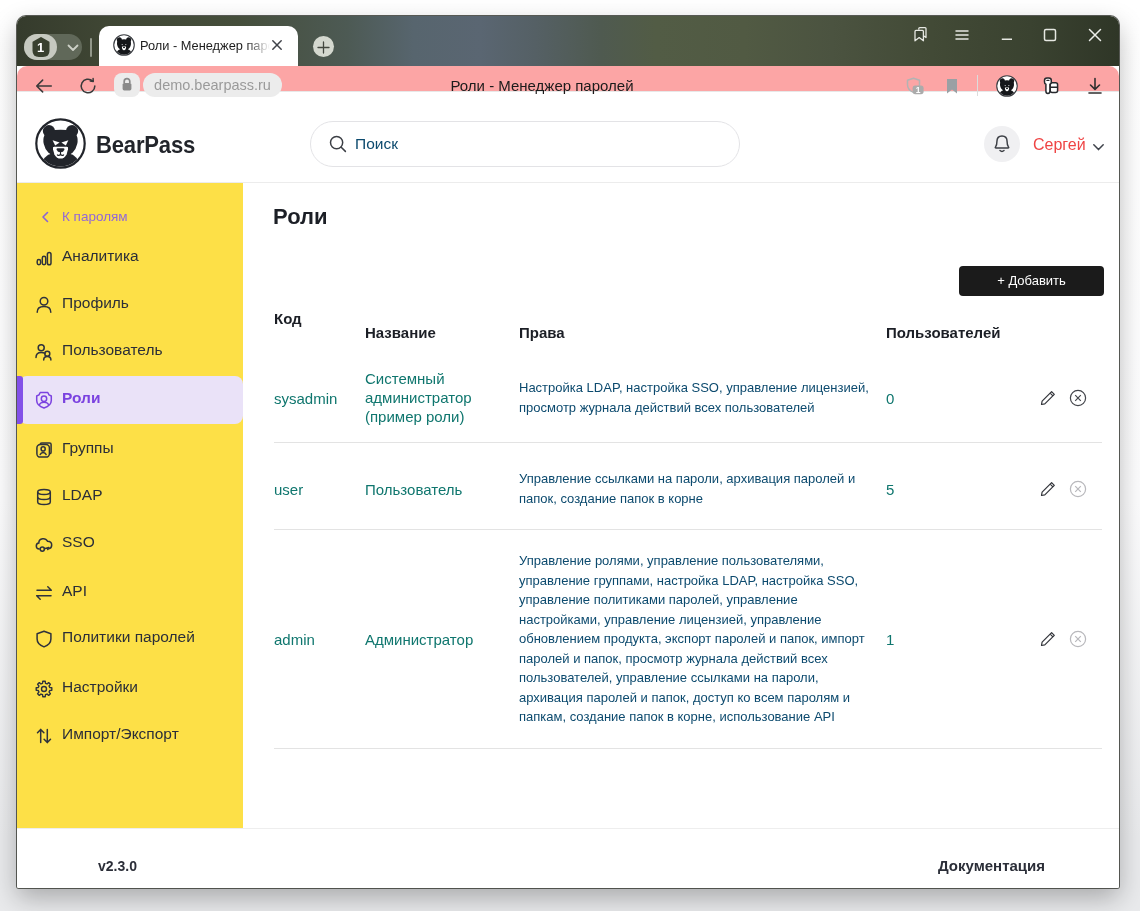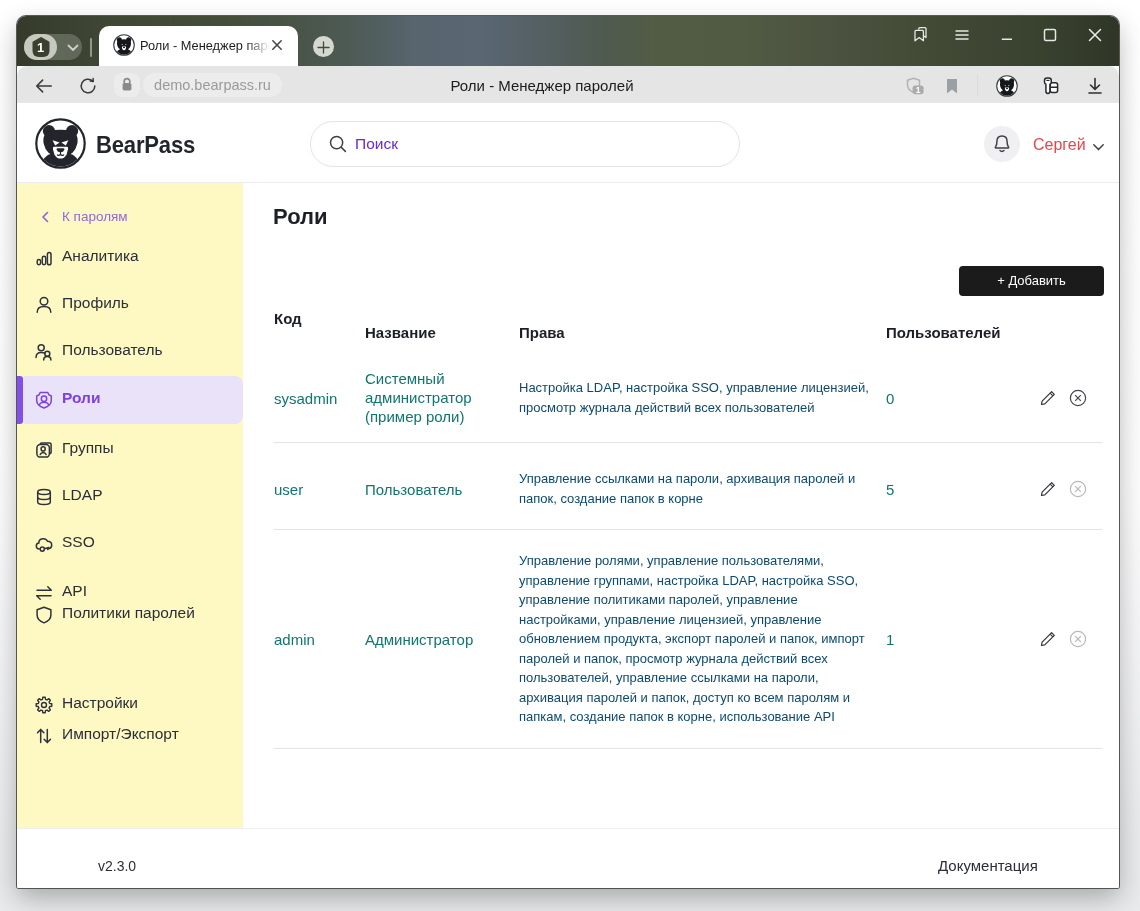--- a/index.html
+++ b/index.html
@@ -39,59 +39,59 @@
   .tab .ttl {
     position:absolute; left:41px; top:11px; width:130px; height:18px; overflow:hidden;
     font-size:12.8px; color:#1d1d1d; white-space:nowrap; line-height:18px;
     -webkit-mask-image:linear-gradient(90deg,#000 82%,transparent 100%);
   }
   .tab .cls { position:absolute; left:168px; top:9px; width:20px; height:20px; }
   .newtab { position:absolute; left:296px; top:20px; width:21px; height:21px; border-radius:50%; background:#d4d8cf; }
   .newtab svg { display:block; margin:4.5px auto; }
   .winbtn { position:absolute; top:8px; width:22px; height:22px; }
   
-  .toolbar { position:absolute; left:0; top:0; width:100%; height:37px; background:#e5e5e5; border-radius:10px 10px 0 0; border-bottom:1px solid #e8e8e8; }
+  .toolbar { position:absolute; left:0; top:0; width:100%; height:26px; background:#fca5a5; border-radius:10px 10px 0 0; border-bottom:1px solid #e8e8e8; }
   .nav-ico { position:absolute; top:9px; width:22px; height:22px; }
   .lockpill { position:absolute; left:97px; top:7px; width:26px; height:24px; border-radius:8px; background:#ececec; }
   .urlpill { position:absolute; left:126px; top:7px; width:139px; height:24px; border-radius:12px; background:#ececec;
              color:#9a9a9a; font-size:14.5px; text-align:center; line-height:24px; }
   .pagetitle { position:absolute; left:330px; top:0; width:390px; height:39px; text-align:center; line-height:39px; font-size:15px; color:#1b1b1b; }
   .tb-sep2 { position:absolute; left:960px; top:9px; width:1px; height:21px; background:#dcdcdc; }
   
   .apphead { position:absolute; left:0; top:39px; width:1102px; height:78px; background:#fff; border-bottom:1px solid #ececec; }
   .logo { position:absolute; left:18px; top:13px; width:51px; height:51px; }
   .logotext { position:absolute; left:79px; top:26px; font-size:24.5px; font-weight:bold; color:#22252b; letter-spacing:-0.2px; transform:scaleX(.9); transform-origin:left center; }
   .search { position:absolute; left:293px; top:16px; width:430px; height:46px; border:1px solid #e3e3e6; border-radius:23px; }
   .search svg { position:absolute; left:17px; top:12px; }
-  .search span { position:absolute; left:44px; top:13px; font-size:15.5px; color:#6d28d9; }
+  .search span { position:absolute; left:44px; top:13px; font-size:15.5px; color:#0c4a6e; }
   .bellwrap { position:absolute; left:967px; top:21px; width:36px; height:36px; border-radius:50%; background:#f0f0f2; }
   .bellwrap svg { display:block; margin:8px auto; }
   .uname { position:absolute; left:1016px; top:31px; font-size:16px; color:#ef4444; }
   .uchev { position:absolute; left:1075px; top:33px; }
   .appbody { position:absolute; left:0; top:117px; width:1102px; height:645px; }
-  .sidebar { position:absolute; left:0; top:0; width:226px; height:645px; background:#fef9c3; }
+  .sidebar { position:absolute; left:0; top:0; width:226px; height:645px; background:#fde047; }
   .back { position:absolute; left:24px; top:26px; font-size:13.5px; color:#9267d8; }
   .back .ch { position:absolute; left:0; top:2px; }
   .back .t { position:absolute; left:21px; top:0; width:120px; }
   .item { position:absolute; left:0; width:226px; height:24px; }
   .item .ico { position:absolute; left:17px; top:2px; width:20px; height:20px; }
   .item .lbl { position:absolute; left:45px; top:1px; font-size:15.5px; color:#2b2e38; }
   .activepill { position:absolute; left:2px; top:193px; width:224px; height:48px; background:#eae2f8; border-radius:8px; }
   .activebar { position:absolute; left:0px; top:193px; width:6px; height:48px; background:#8250e8; border-radius:0 3px 3px 0; }
   .pencil, .delx { position:absolute; width:18px; height:18px; }
   .item.act .lbl { color:#7b42e0; font-weight:bold; }
   .main { position:absolute; left:226px; top:0; width:876px; height:645px; background:#fff; }
   .h1 { position:absolute; left:30px; top:21px; font-size:22px; font-weight:bold; color:#1c1f26; }
   .addbtn { position:absolute; left:716px; top:83px; width:145px; height:30px; background:#1b1b1b; border-radius:4px;
             color:#fff; font-size:13px; text-align:center; line-height:30px; }
   .th { position:absolute; font-size:15px; font-weight:bold; color:#1c1f26; }
   .td { position:absolute; font-size:15px; color:#0f766e; }
   .rights { position:absolute; font-size:13px; color:#0c4a6e; line-height:19.5px; width:352px; }
   .divider { position:absolute; left:31px; width:828px; height:1px; background:#e3e3e3; }
-  .footer { position:absolute; left:0; top:762px; width:1102px; height:60px; background:#fff; border-top:1px solid #eeeeee; }
+  .footer { position:absolute; left:0; top:762px; width:1102px; height:60px; background:#fff; border-top:1px solid #eeeeee;font-weight:bold; }
   .ver { position:absolute; left:81px; top:29px; font-size:14px; color:#2b2e38; }
   .doc { position:absolute; left:921px; top:28px; font-size:15px; color:#2b2e38; }
 </style>
 </head>
 <body>
 <div class="window">
   <div class="titlebar">
     <div class="tabcounter">
       <div class="lft"></div>
       <div class="penta">
@@ -313,27 +313,27 @@
               </svg></span>
           <span class="lbl">SSO</span>
         </div>
         <div class="item" style="top:398px;padding-left:16px;">
           <span class="ico"><svg width="20" height="20" viewBox="0 0 20 20" fill="none" stroke="#2f323c" stroke-width="1.5">
                 <path d="M3 7.2 H17 M13.8 3.8 L17.3 7.2" stroke-linecap="round" stroke-linejoin="round"></path>
                 <path d="M17 12.8 H3 M6.2 16.2 L2.7 12.8" stroke-linecap="round" stroke-linejoin="round"></path>
               </svg></span>
           <span class="lbl">API</span>
         </div>
-        <div class="item" style="top:420px;">
+        <div class="item" style="top:444px;">
           <span class="ico"><svg width="20" height="20" viewBox="0 0 20 20" fill="none" stroke="#2f323c" stroke-width="1.5">
                 <path d="M10 2.3 L16.9 4.8 V10 Q16.9 15.3 10 17.9 Q3.1 15.3 3.1 10 V4.8 Z" stroke-linejoin="round"></path>
               </svg></span>
           <span class="lbl">Политики паролей</span>
         </div>
-        <div class="item" style="top:494px;margin-top:16px;">
+        <div class="item" style="top:494px;">
           <span class="ico"><svg width="20" height="20" viewBox="0 0 20 20" fill="none" stroke="#2f323c" stroke-width="1.4">
                 <path d="M8.76 2.20 L11.24 2.20 L11.43 4.28 L13.04 4.94 L14.64 3.61 L16.39 5.36 L15.06 6.96 L15.72 8.57 L17.80 8.76 L17.80 11.24 L15.72 11.43 L15.06 13.04 L16.39 14.64 L14.64 16.39 L13.04 15.06 L11.43 15.72 L11.24 17.80 L8.76 17.80 L8.57 15.72 L6.96 15.06 L5.36 16.39 L3.61 14.64 L4.94 13.04 L4.28 11.43 L2.20 11.24 L2.20 8.76 L4.28 8.57 L4.94 6.96 L3.61 5.36 L5.36 3.61 L6.96 4.94 L8.57 4.28 Z" stroke-linejoin="round"></path>
                 <circle cx="10" cy="10" r="2.5"></circle>
               </svg></span>
           <span class="lbl">Настройки</span>
         </div>
         <div class="item" style="top:541px;">
           <span class="ico"><svg width="20" height="20" viewBox="0 0 20 20" fill="none" stroke="#2f323c" stroke-width="1.5">
                 <path d="M6.7 16.5 V3.7 M3.5 6.8 L6.7 3.4 L9.9 6.8" stroke-linecap="round" stroke-linejoin="round"></path>
                 <path d="M13.3 3.5 V16.3 M10.1 13.2 L13.3 16.6 L16.5 13.2" stroke-linecap="round" stroke-linejoin="round"></path>

